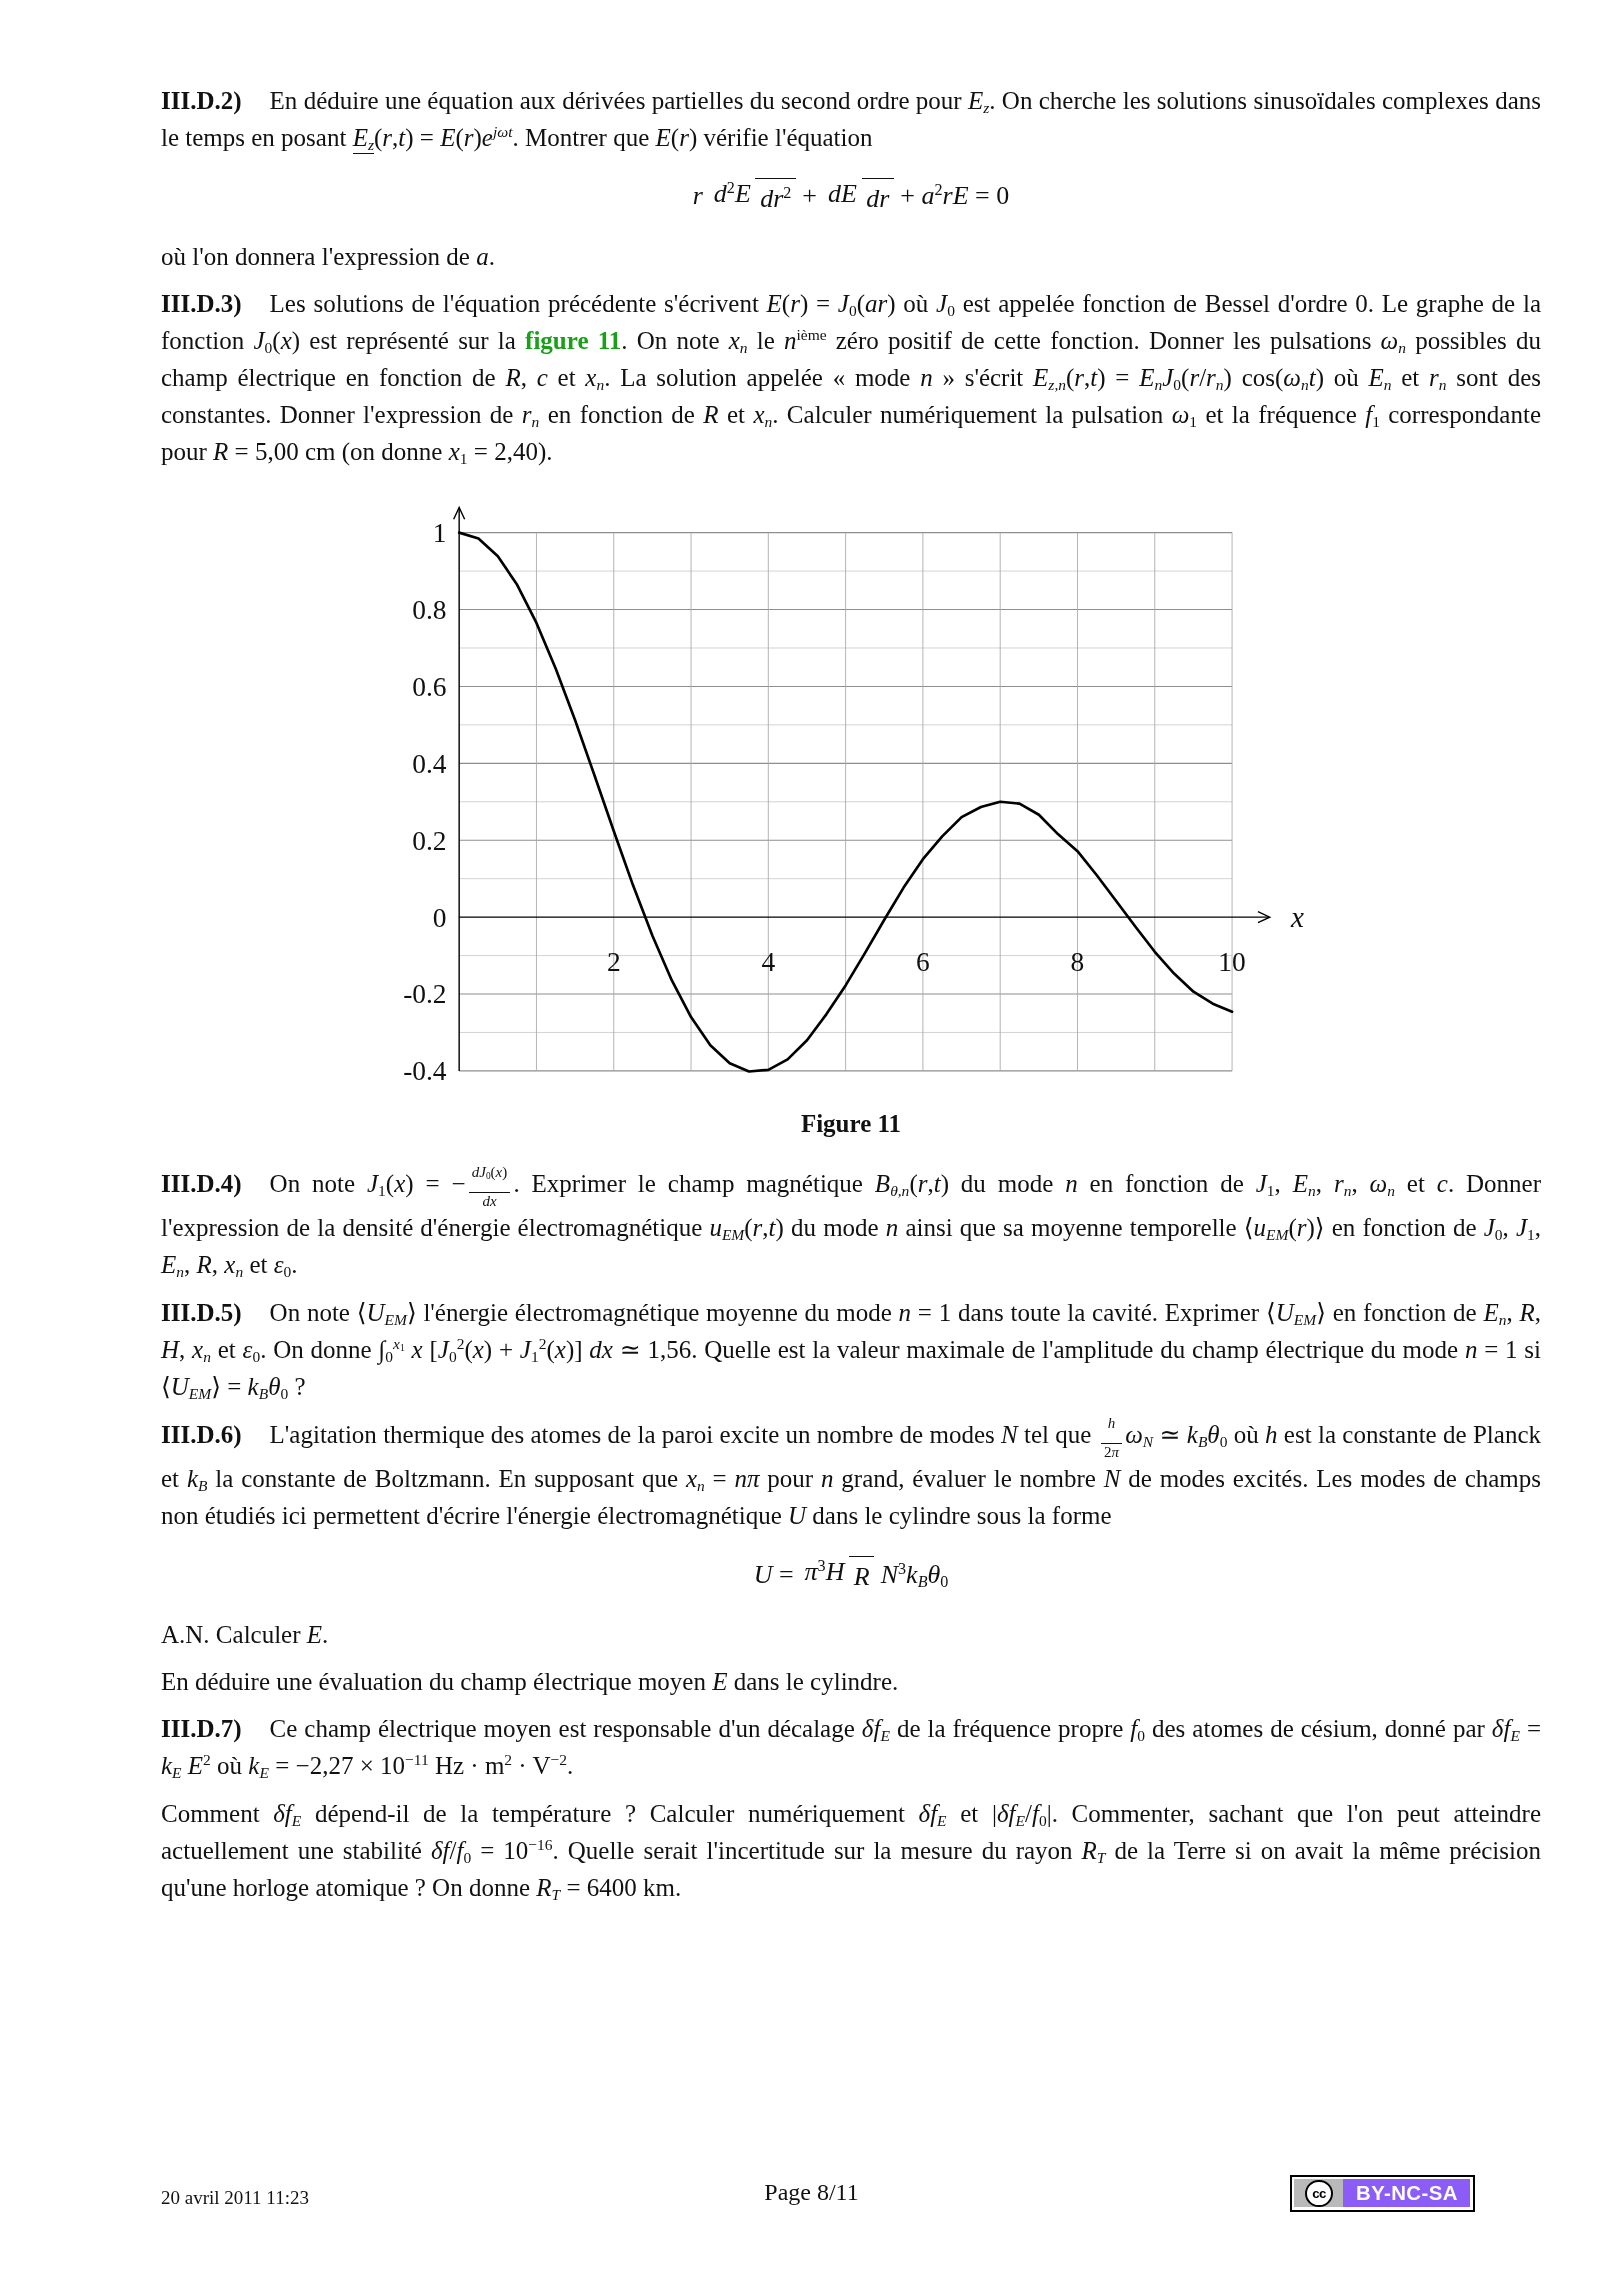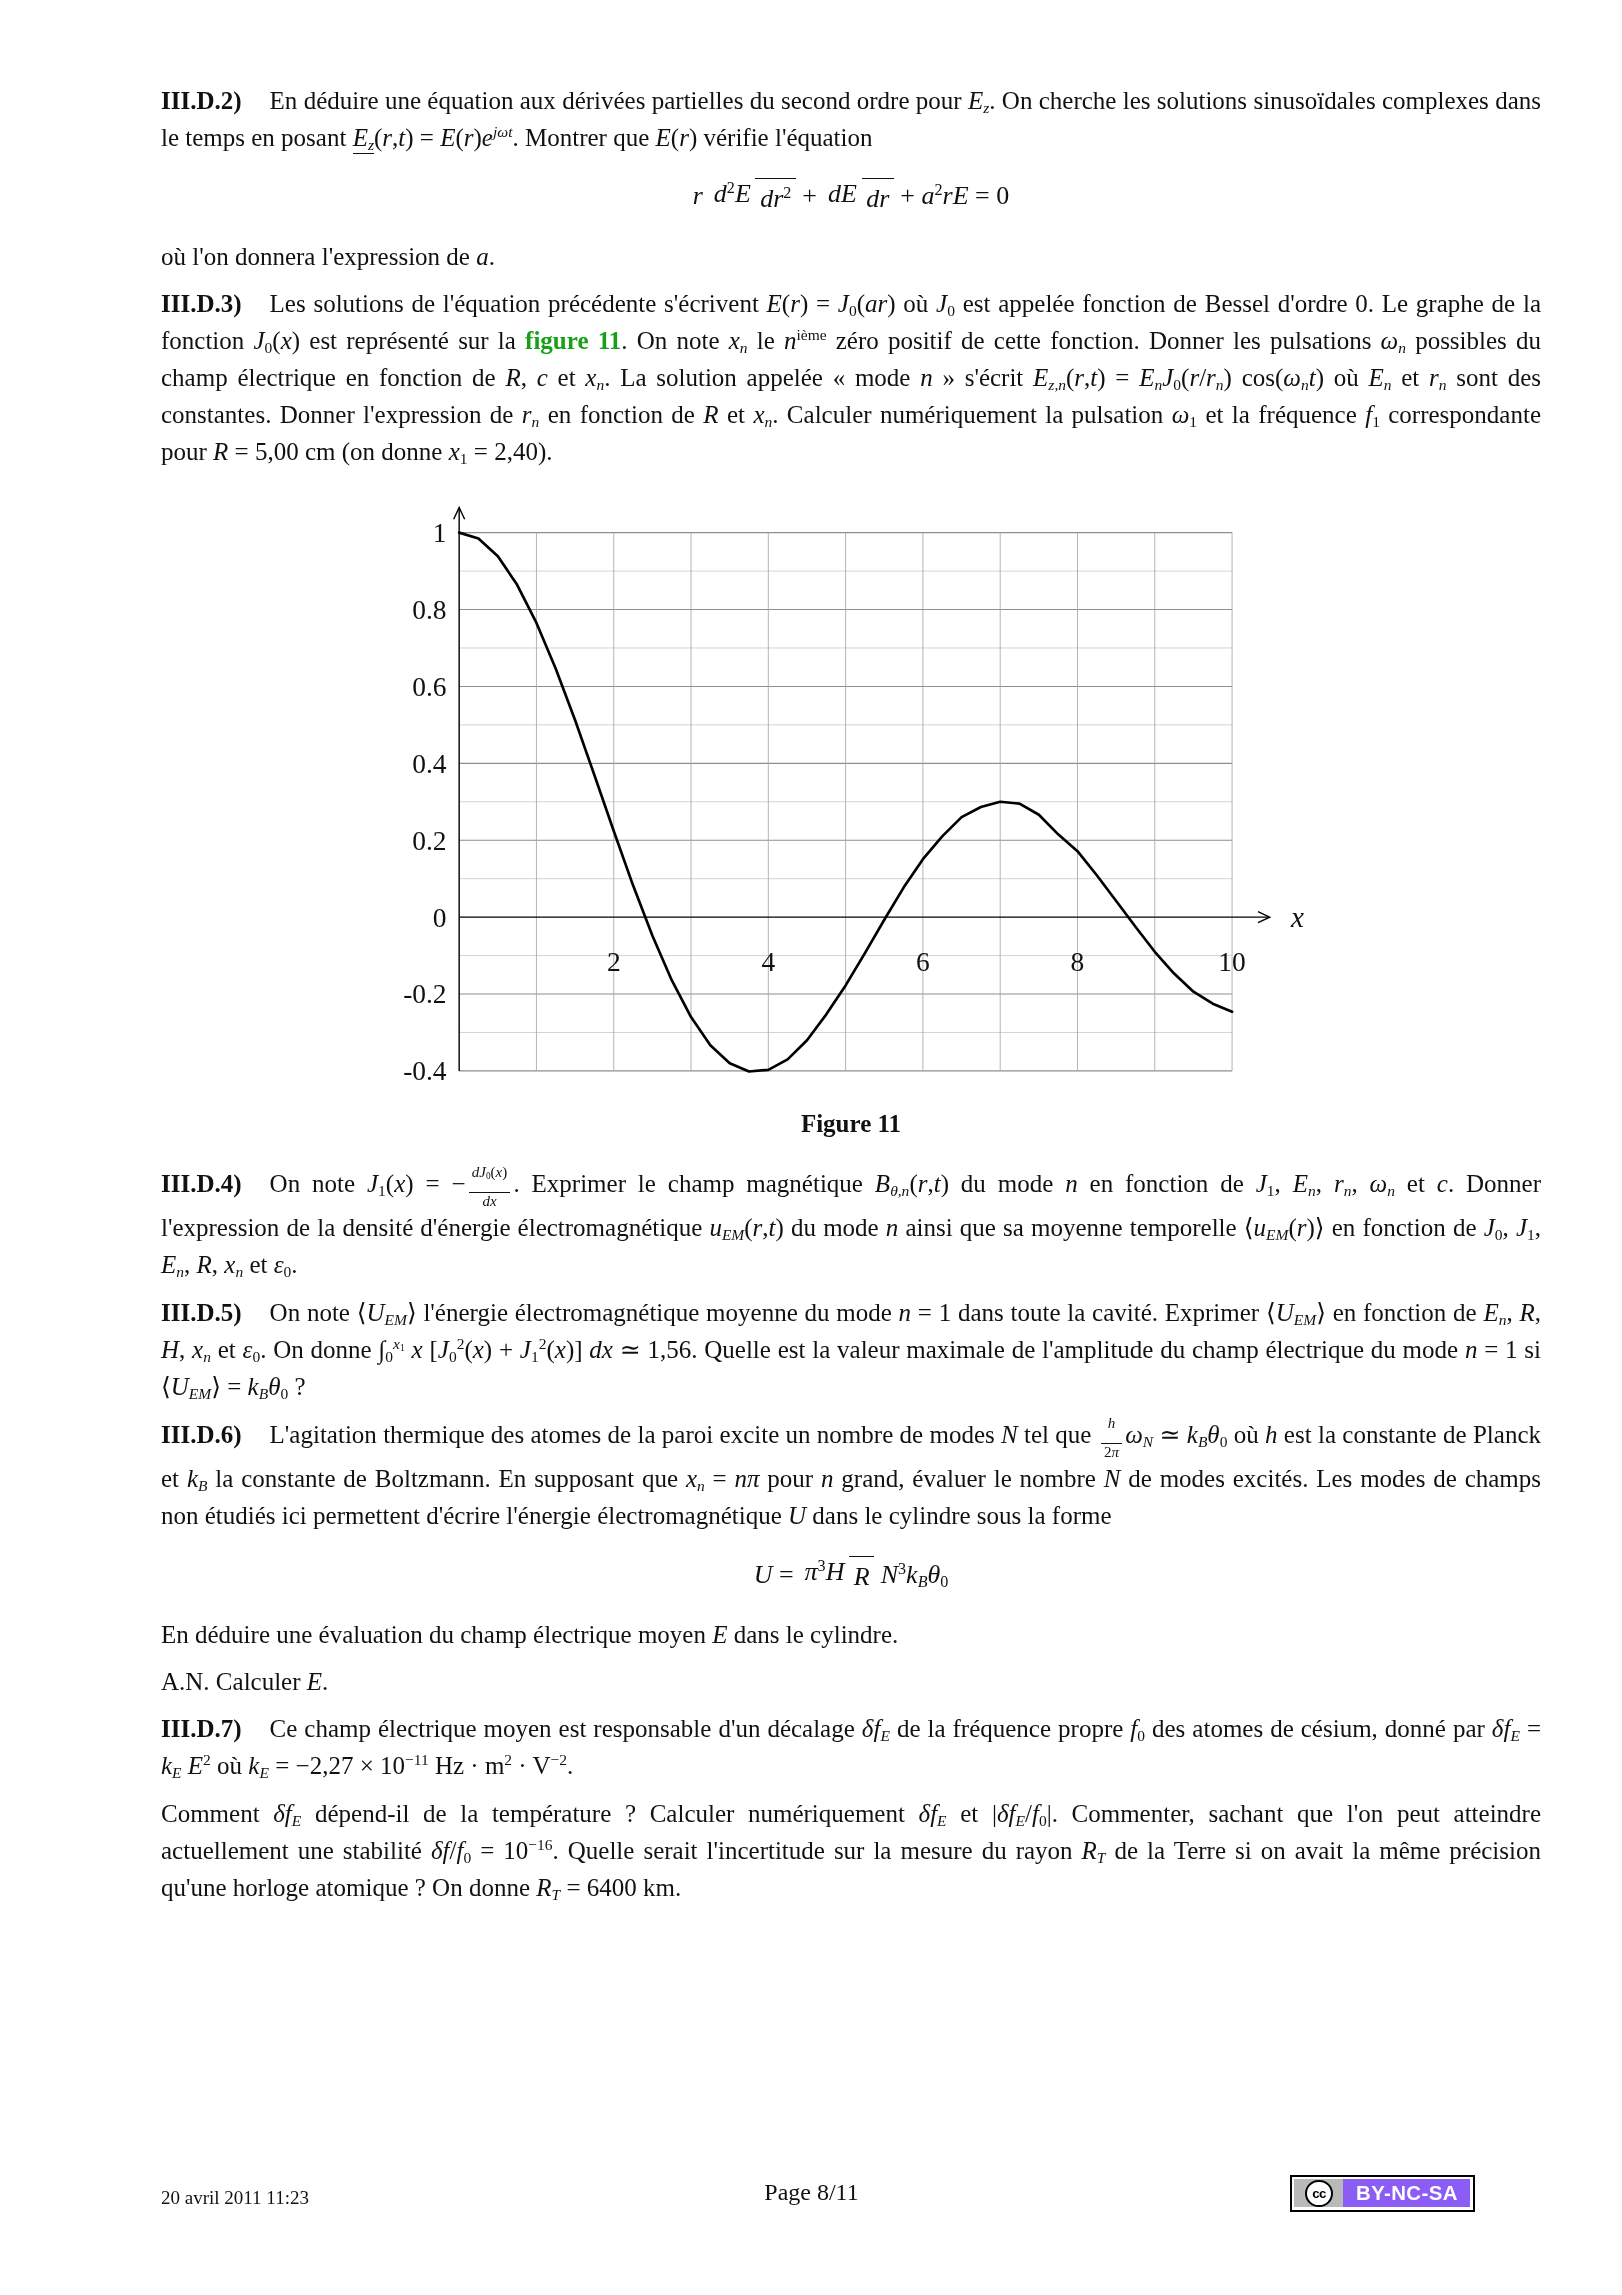--- a/index.html
+++ b/index.html
@@ -154,23 +154,23 @@
 
     <div class="equation">
       <span><i>U</i> =</span>
       <span class="bfr">
           <span class="bfn"><i>π</i><sup>3</sup><i>H</i></span>
           <span class="bfd"><i>R</i></span>
         </span>
       <span><i>N</i><sup>3</sup><i>k<sub>B</sub></i><i>θ</i><sub>0</sub></span>
     </div>
 
+    <p><span>A.N. Calculer <i>E</i>.</span></p>
+
     <p><span>En déduire une évaluation du champ électrique moyen <i>E</i> dans le cylindre.</span></p>
-
-    <p><span>A.N. Calculer <i>E</i>.</span></p>
 
     <p class="sec"><span class="seclabel">III.D.7)</span><span>Ce champ électrique moyen est responsable d'un décalage <i>δf<sub>E</sub></i> de la fréquence propre <i>f</i><sub>0</sub> des atomes de césium, donné par <i>δf<sub>E</sub></i> = <i>k<sub>E</sub></i> <i>E</i><sup>2</sup> où <i>k<sub>E</sub></i> = −2,27 × 10<sup>−11</sup> Hz · m<sup>2</sup> · V<sup>−2</sup>.</span></p>
 
     <p><span>Comment <i>δf<sub>E</sub></i> dépend-il de la température ? Calculer numériquement <i>δf<sub>E</sub></i> et |<i>δf<sub>E</sub></i>/<i>f</i><sub>0</sub>|. Commenter, sachant que l'on peut atteindre actuellement une stabilité <i>δf</i>/<i>f</i><sub>0</sub> = 10<sup>−16</sup>. Quelle serait l'incertitude sur la mesure du rayon <i>R<sub>T</sub></i> de la Terre si on avait la même précision qu'une horloge atomique ? On donne <i>R<sub>T</sub></i> = 6400 km.</span></p>
 
   </div>
 
   <div class="footer-date">20 avril 2011 11:23</div>
   <div class="footer-page">Page 8/11</div>
   <div class="cc-badge">

